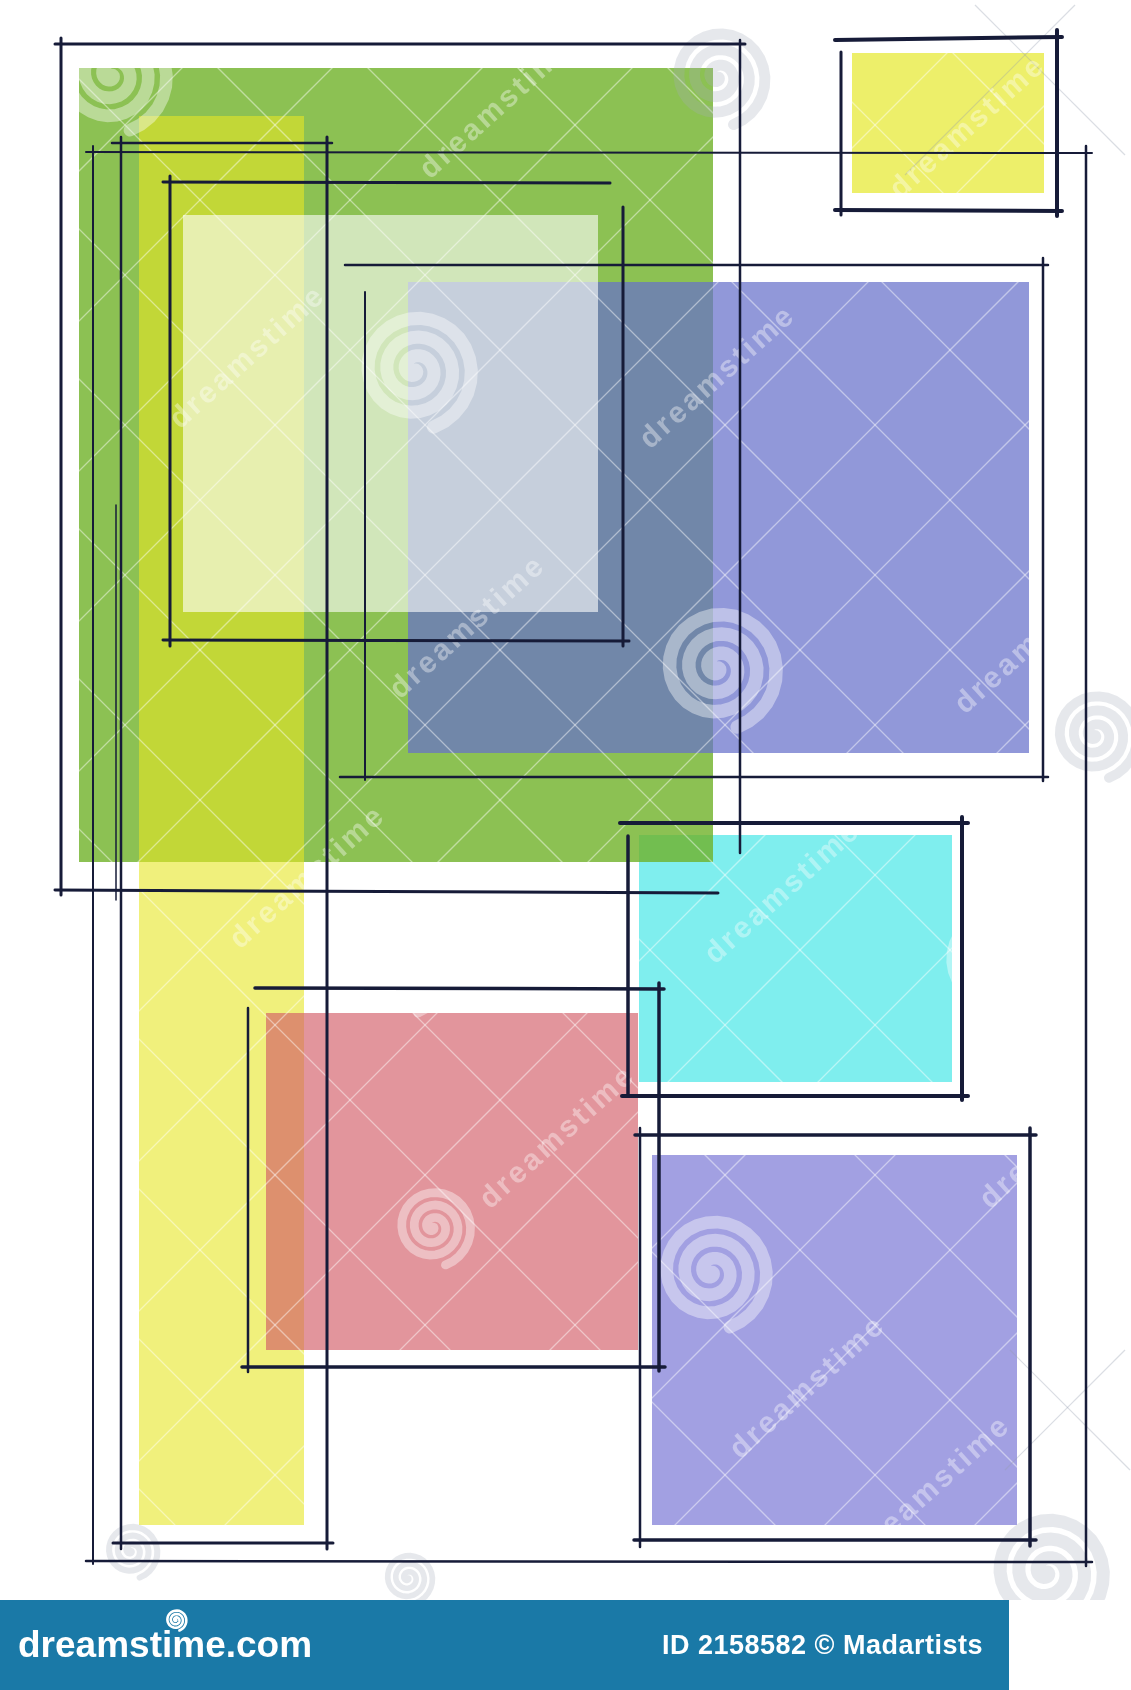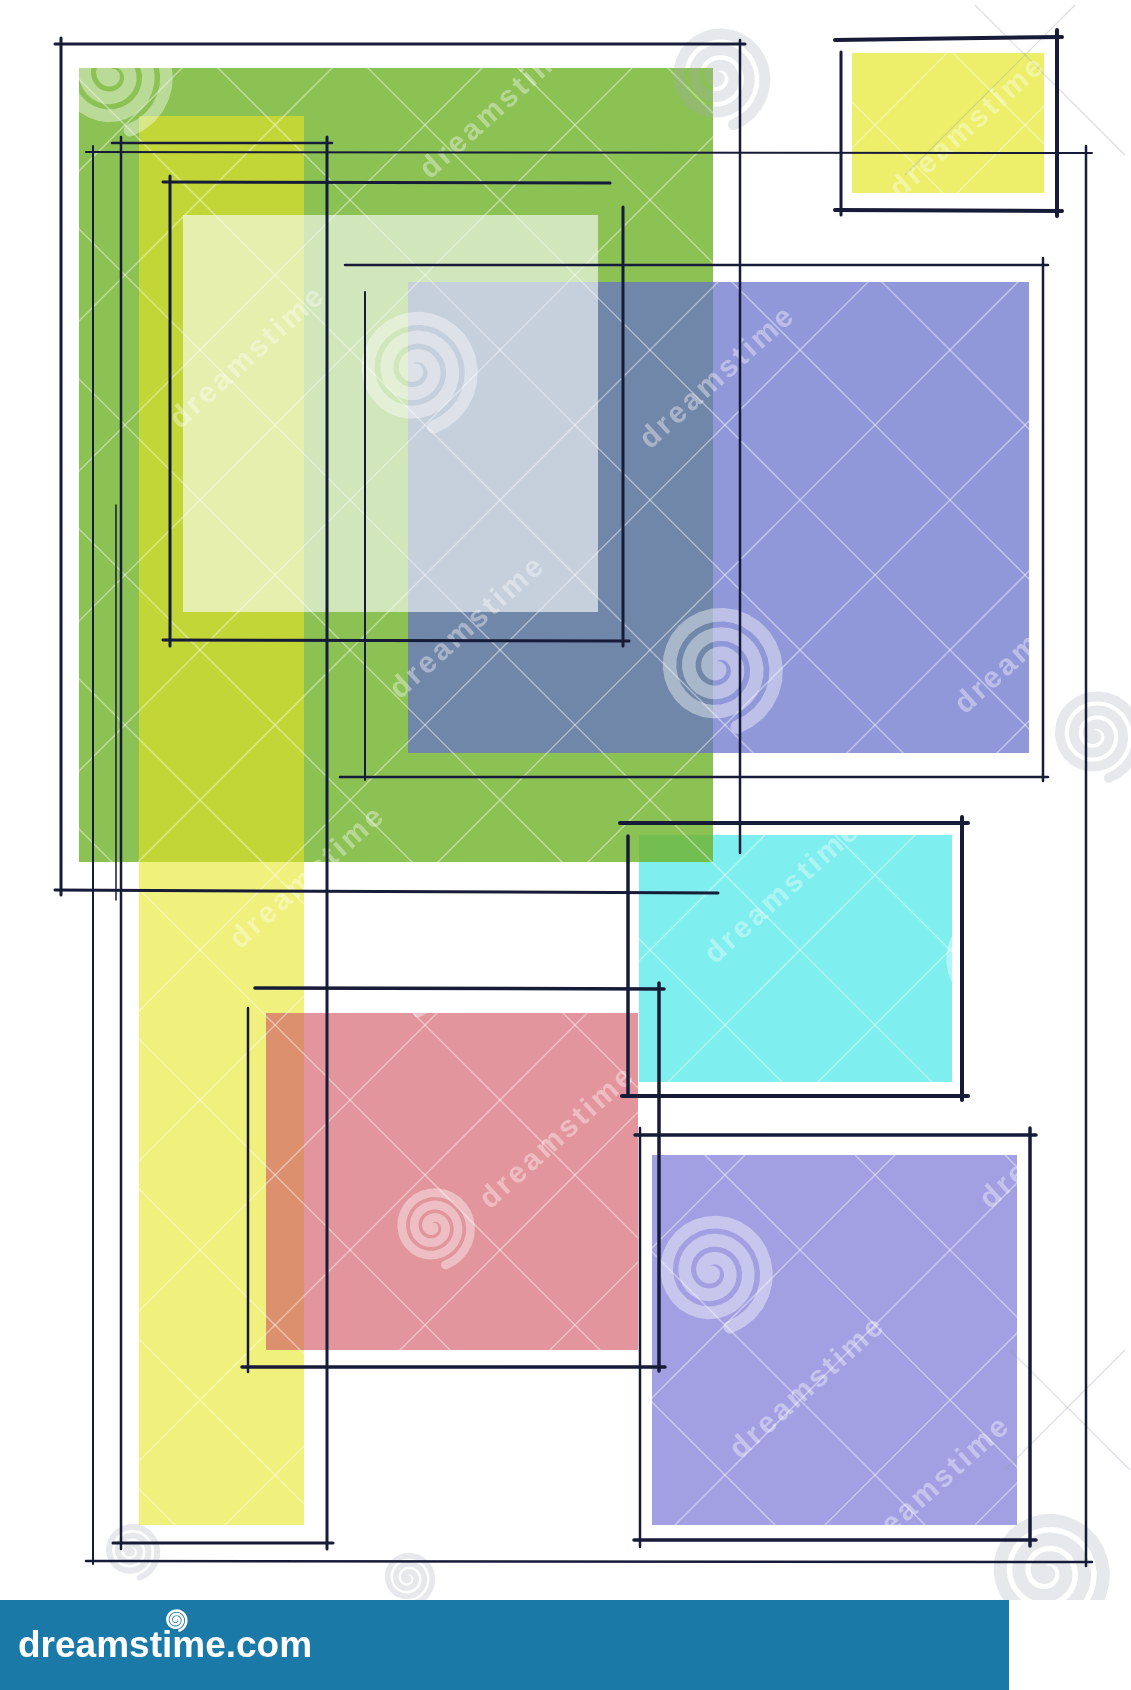--- a/index.html
+++ b/index.html
@@ -153,14 +153,15 @@
       <line x1="835" y1="210" x2="1062" y2="211" stroke="#161b38" stroke-width="4" stroke-linecap="round"></line>
     </svg>
 
   <div class="footer" style="background: rgb(26, 121, 167);">
     <div class="logo-wrap">
       <span class="logo-text">dreamstime.com</span>
       <svg class="logo-spiral" width="34" height="30" viewBox="0 0 34 30">
           <path d="M17.0 14.0L17.1 14.0L17.2 14.1L17.3 14.2L17.3 14.3L17.3 14.5L17.2 14.7L17.1 14.8L16.9 14.9L16.7 15.0L16.4 15.0L16.2 14.9L15.9 14.8L15.6 14.6L15.4 14.3L15.3 14.0L15.2 13.6L15.2 13.2L15.3 12.8L15.5 12.4L15.9 12.0L16.3 11.7L16.7 11.5L17.3 11.4L17.8 11.4L18.4 11.5L19.0 11.8L19.5 12.2L19.9 12.7L20.3 13.3L20.4 14.0L20.5 14.7L20.3 15.5L20.1 16.2L19.6 16.9L19.0 17.5L18.3 17.9L17.4 18.2L16.5 18.3L15.6 18.3L14.7 18.0L13.9 17.5L13.1 16.8L12.5 16.0L12.1 15.0L11.8 14.0L11.8 12.9L12.1 11.8L12.6 10.8L13.2 9.8L14.1 9.0L15.2 8.4L16.4 8.1L17.6 8.0L18.9 8.1L20.2 8.5L21.3 9.2L22.3 10.2L23.1 11.3L23.6 12.6L23.9 14.0L23.8 15.5L23.5 16.9L22.8 18.2L21.9 19.4L20.7 20.5L19.3 21.2L17.8 21.6L16.2 21.7L14.6 21.5L13.0 20.9L11.6 20.0L10.3 18.8L9.4 17.4L8.7 15.8L8.4 14.0L8.5 12.2L8.9 10.4L9.8 8.7L10.9 7.3L12.4 6.1L14.1 5.2L16.0 4.7L18.0 4.5L20.0 4.8L21.9 5.6L23.6 6.7L25.1 8.1L26.2 9.9L27.0 11.9L27.3 14.0L27.2 16.2L26.6 18.3L25.6 20.3L24.2 22.0L22.4 23.4L20.4 24.5" fill="none" stroke="#ffffff" stroke-width="2.6" stroke-linecap="round"></path>
         </svg>
     </div>
+    <div class="credit">ID 2158582 © Madartists</div>
   </div>
 </div>
 
 </body></html>

